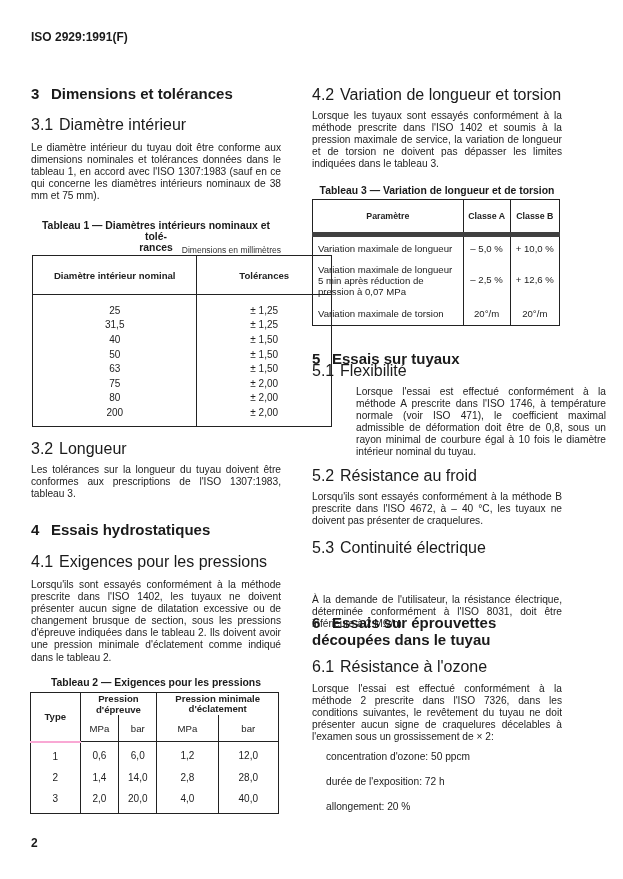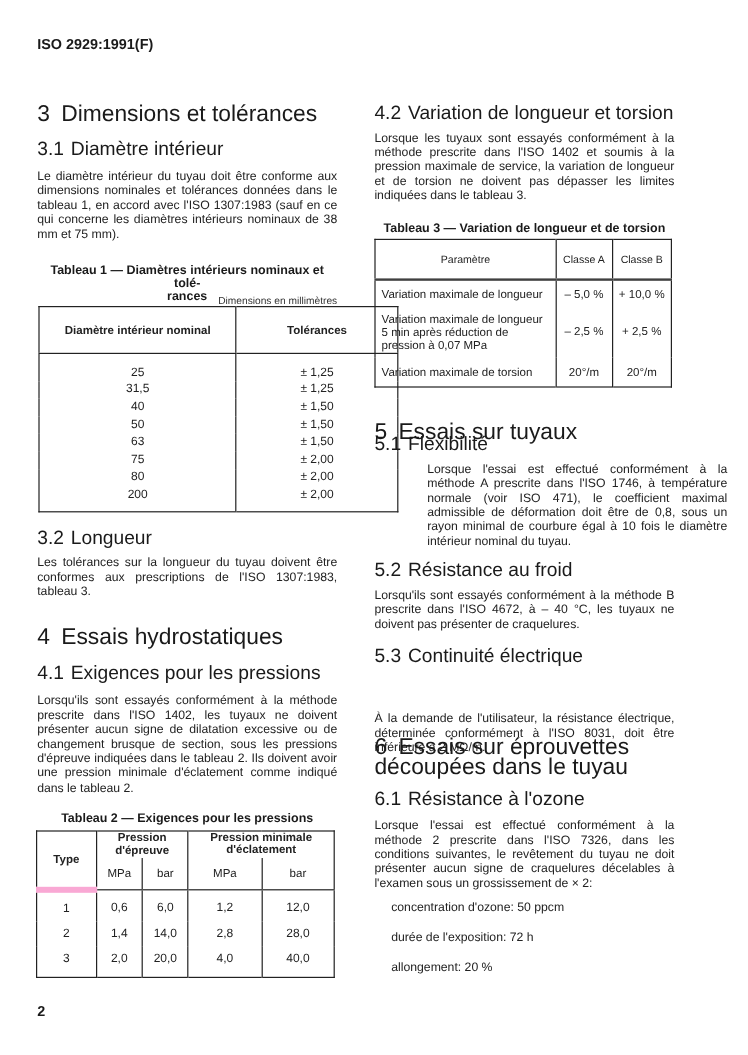--- a/index.html
+++ b/index.html
@@ -3,42 +3,42 @@
   <meta charset="utf-8">
   <style>
     html, body { margin: 0; padding: 0; background: #ffffff; }
     body {
       width: 623px; height: 879px; position: relative; overflow: hidden;
       font-family: "Liberation Sans", sans-serif; color: #1a1a1a;
     }
     .abs { position: absolute; }
     .hdr { left: 31px; top: 30px; font-size: 12px; font-weight: bold; }
     .pagenum { left: 31px; top: 836px; font-size: 12px; font-weight: bold; }
-    .h1 { font-size: 19px; font-weight: normal; }
+    .h1 { font-size: 15px; font-weight: bold; }
     .h1 .num { display: inline-block; width: 20px; }
     .h2 { font-size: 16px; font-weight: normal; }
     .h2 .num { display: inline-block; width: 28px; }
     .p { font-size: 10.2px; line-height: 12.1px; text-align: justify; color: #222; }
     .cap { font-size: 10.4px; font-weight: bold; text-align: center; }
     .unit { font-size: 8.5px; color: #333; text-align: right; }
     table { border-collapse: collapse; font-size: 10px; color: #222; }
     .t1 { border: 1.5px solid #222; }
     .t1 th { font-size: 9.6px; font-weight: bold; height: 36px; border-bottom: 1px solid #222; }
     .t1 th + th, .t1 td + td { border-left: 1px solid #222; }
     .t1 td { text-align: center; height: 14.6px; padding: 0; }
     .t1 tr.first td { padding-top: 8px; }
     .t1 tr.last td { padding-bottom: 6px; }
     .t2 { border: 1.5px solid #222; }
     .t2 th { font-weight: bold; font-size: 9.6px; }
     .t2 th, .t2 td { text-align: center; border-left: 1px solid #222; padding: 0; }
     .t2 td { height: 21px; }
     .t2 .sub th { font-weight: normal; font-size: 9.6px; height: 26px; border-bottom: 1px solid #222; }
     .t2 tr.first td { padding-top: 3px; }
     .t3 { border: 1.5px solid #222; }
-    .t3 th { font-size: 8.8px; font-weight: normal; height: 30px; border-bottom: 2px solid #404040; line-height: 10px; margin-left: 40px; }
+    .t3 th { font-size: 8.8px; font-weight: bold; height: 30px; border-bottom: 5px solid #404040; line-height: 10px; margin-left: 40px; }
     .t3 th + th, .t3 td + td { border-left: 1px solid #222; }
     .t3 td { font-size: 9.6px; padding: 4px 5px; line-height: 11px; }
     .t3 td.c { text-align: center; }
     .list { font-size: 10.2px; color: #222; }
   </style>
 </head>
 <body>
 
 <div class="abs hdr">ISO 2929:1991(F)</div>
 <div class="abs pagenum">2</div>
@@ -113,21 +113,21 @@
 <div class="abs h2" style="left:31px; top:553px;">
   <span class="num">4.1</span><span>Exigences pour les pressions</span>
 </div>
 <div class="abs p" style="left:31px; top:579px; width:250px;">Lorsqu'ils sont essayés conformément à la méthode prescrite dans l'ISO 1402, les tuyaux ne doivent présenter aucun signe de dilatation excessive ou de changement brusque de section, sous les pressions d'épreuve indiquées dans le tableau 2. Ils doivent avoir une pression minimale d'éclatement comme indiqué dans le tableau 2.</div>
 
 <div class="abs cap" style="left:31px; top:677px; width:250px;">Tableau 2 — Exigences pour les pressions</div>
 
 <table class="abs t2" style="left:30px; top:692px; width:249px;">
   <thead>
     <tr>
-      <th rowspan="2" style="width:20%; border-left:none; border-bottom:5px solid #f9a8d4;">Type</th>
+      <th rowspan="2" style="width:20%; border-left:none; border-bottom:2px solid #f9a8d4;">Type</th>
       <th colspan="2" style="height:22px;">Pression d'épreuve</th>
       <th colspan="2" style="height:22px; line-height:10px;">Pression minimale d'éclatement</th>
     </tr>
     <tr class="sub">
       <th style="border-left:1px solid #222;">MPa</th>
       <th>bar</th>
       <th>MPa</th>
       <th>bar</th>
     </tr>
   </thead>
@@ -173,21 +173,21 @@
   </thead>
   <tbody>
     <tr>
       <td style="padding-top:6px;">Variation maximale de longueur</td>
       <td class="c" style="padding-top:6px;">– 5,0 %</td>
       <td class="c" style="padding-top:6px;">+ 10,0 %</td>
     </tr>
     <tr>
       <td style="padding-top:6px;">Variation maximale de longueur 5 min après réduction de pression à 0,07 MPa</td>
       <td class="c">– 2,5 %</td>
-      <td class="c">+ 2,5 %</td>
+      <td class="c">+ 12,6 %</td>
     </tr>
     <tr>
       <td style="padding-top:7px; padding-bottom:6px;">Variation maximale de torsion</td>
       <td class="c" style="padding-top:7px; padding-bottom:6px;">20°/m</td>
       <td class="c" style="padding-top:7px; padding-bottom:6px;">20°/m</td>
     </tr>
   </tbody>
 </table>
 
 <div class="abs h1" style="left:312px; top:332px;margin-top:18px;">

